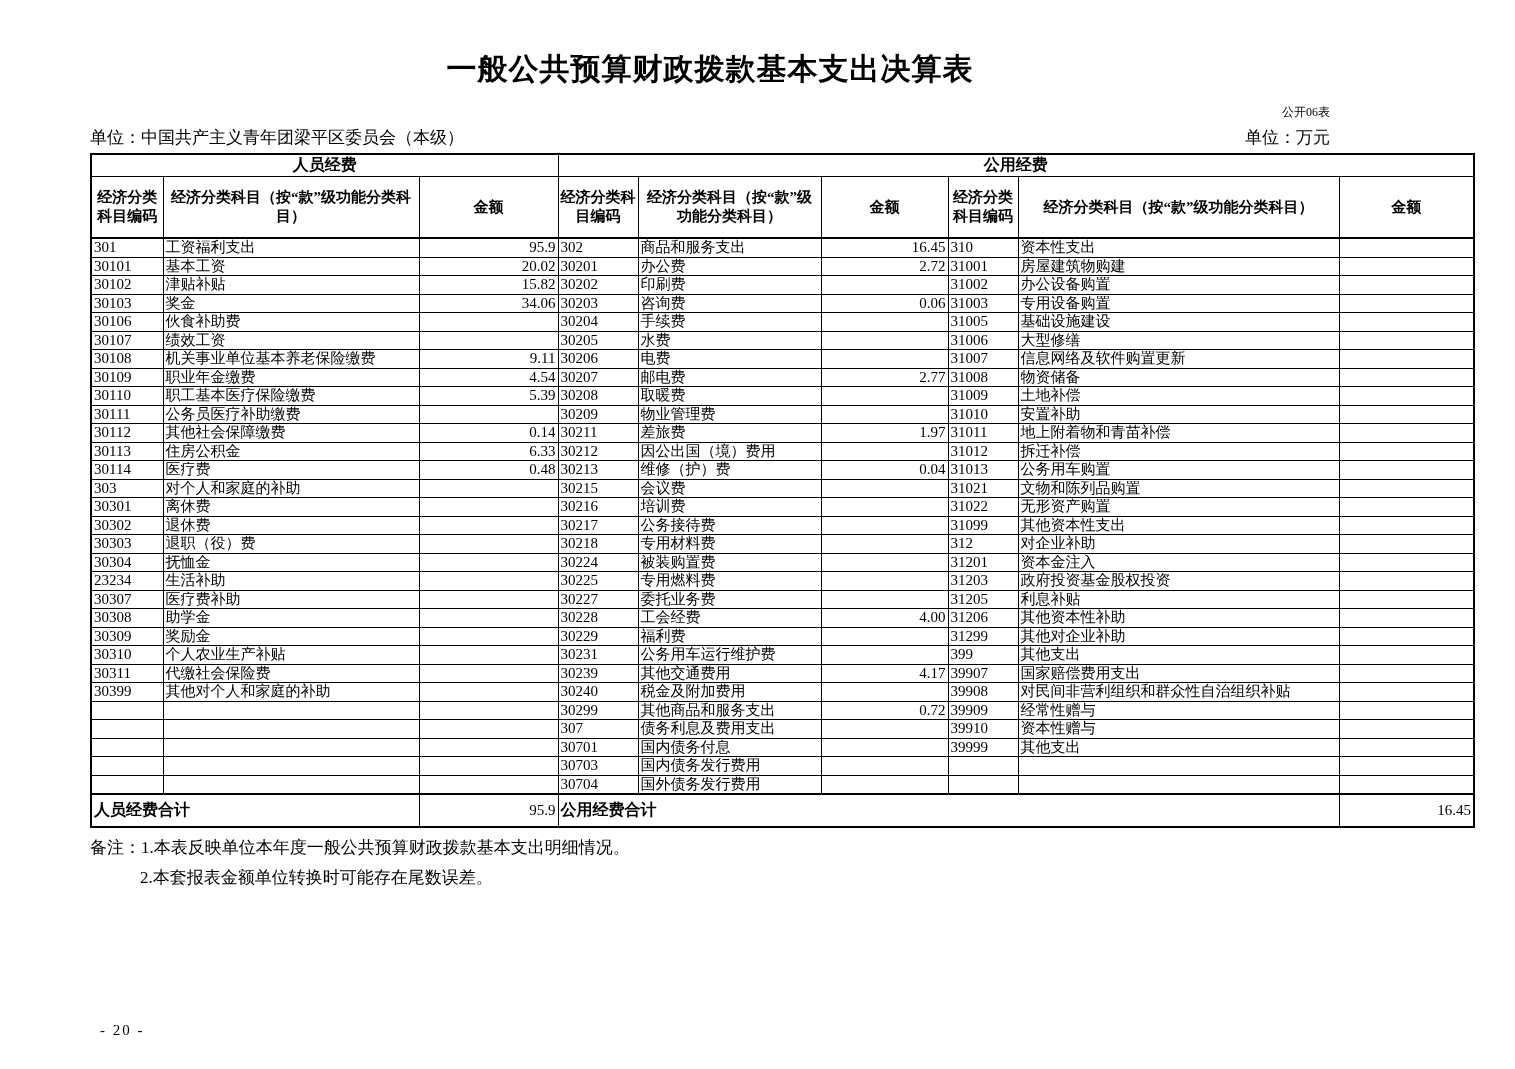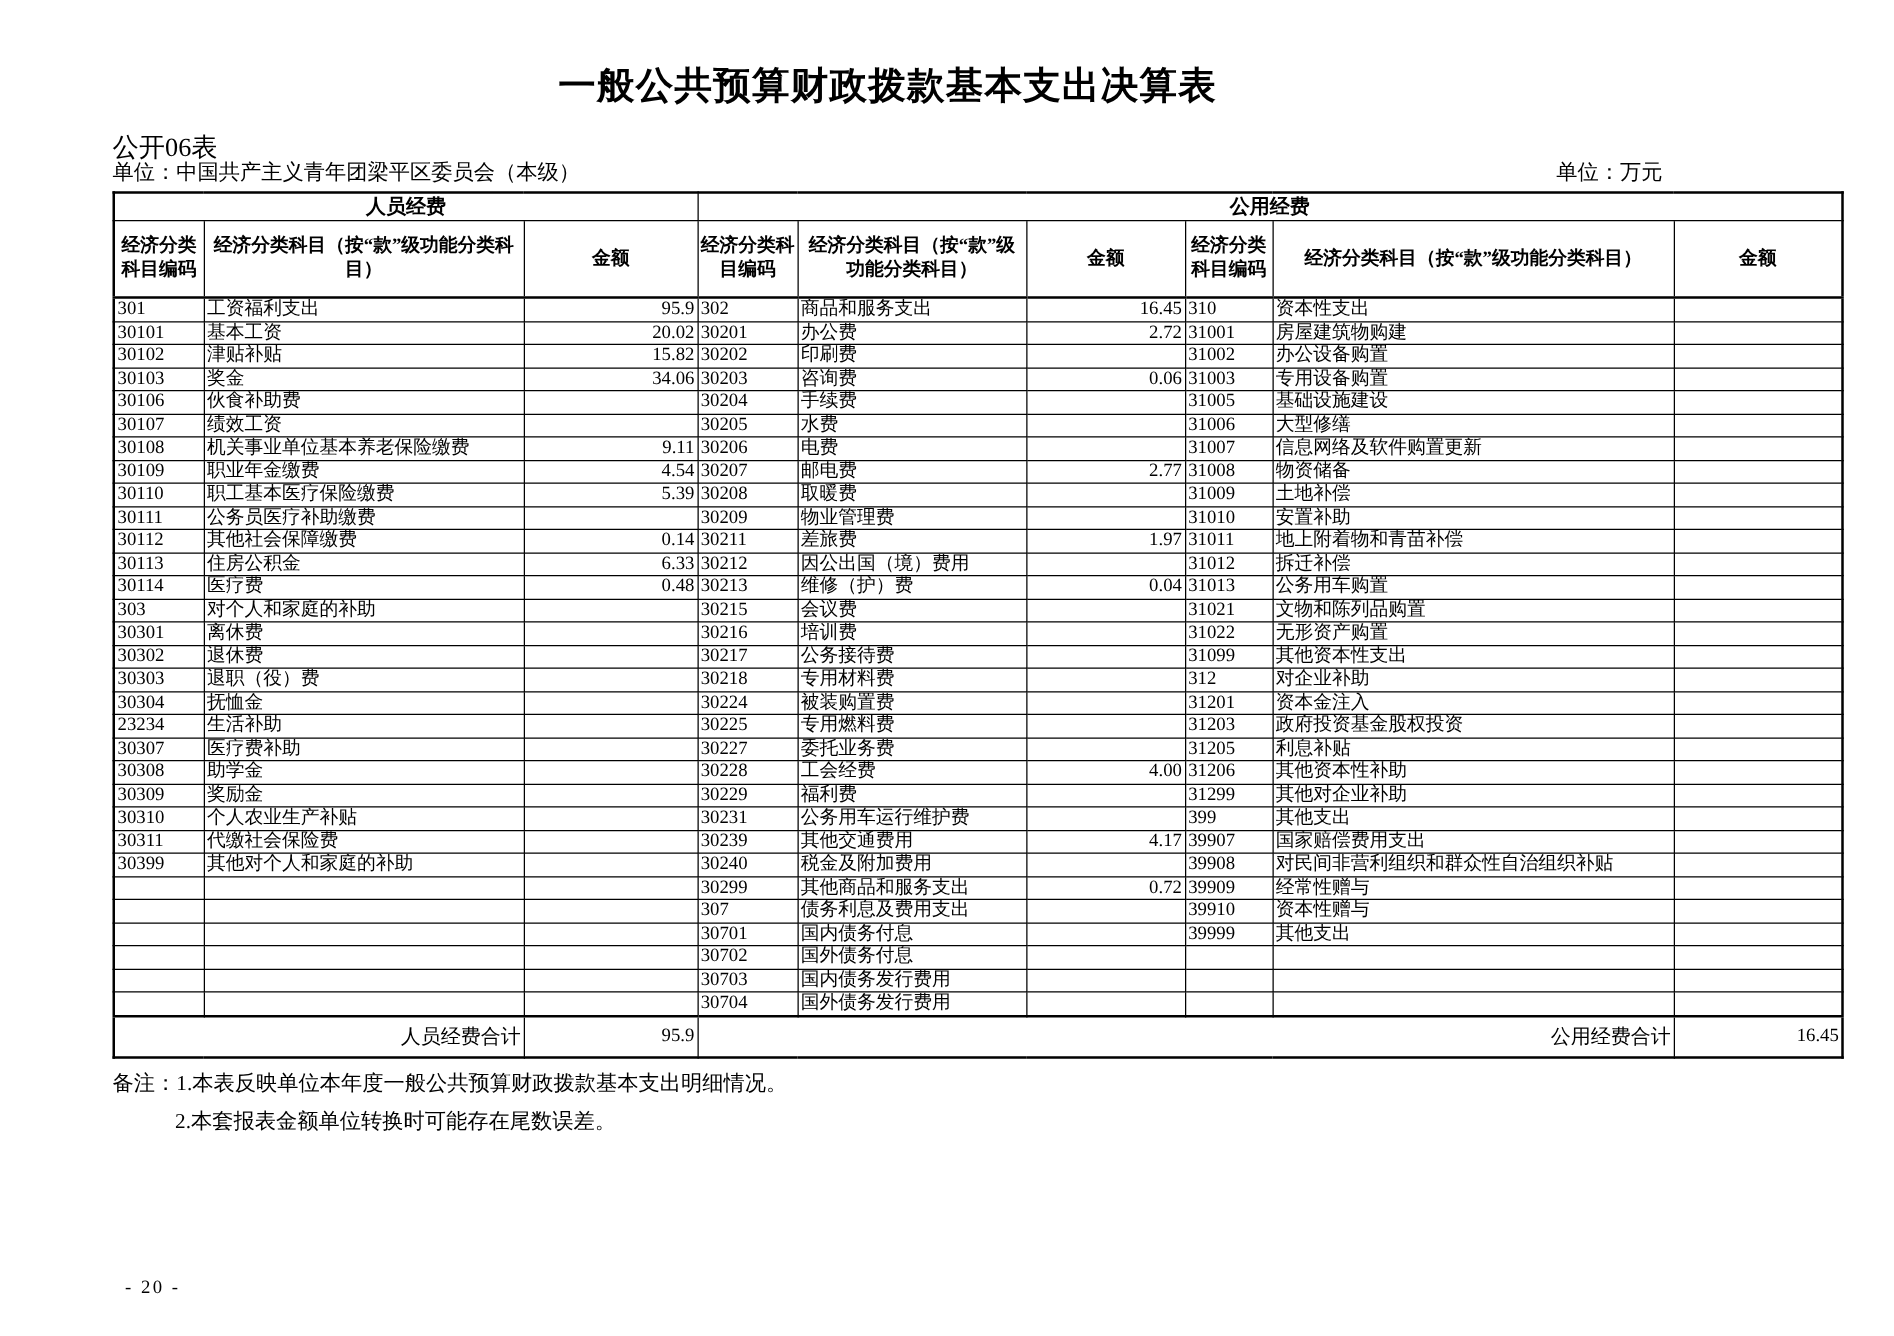--- a/index.html
+++ b/index.html
@@ -2,37 +2,37 @@
 <html><head>
 <meta charset="utf-8">
 <style>
   html,body{margin:0;padding:0;}
   body{
     width:1515px;height:1069px;background:#ffffff;position:relative;
     font-family:"Liberation Serif","DejaVu Serif",serif;color:#000;
   }
   .sheet{width:1240px;margin-left:90px;padding-top:48px;}
   .doc-title{text-align:center;font-size:30px;font-weight:bold;letter-spacing:1px;line-height:42px;}
-  .form-code{text-align:left;font-size:21px;margin-top:14px;height:22px;}
+  .form-code{text-align:right;font-size:12px;margin-top:14px;height:22px;}
   .unit-row{display:flex;justify-content:space-between;font-size:17px;margin-bottom:4px;}
   table.budget{border-collapse:collapse;table-layout:fixed;width:1383px;border:2px solid #000;}
   table.budget td, table.budget th{
     border:1px solid #000;overflow:hidden;white-space:nowrap;
     font-size:15px;font-weight:normal;padding:0 2px;vertical-align:middle;
   }
   tr.group-hdr th{height:20px;font-weight:bold;font-size:16px;text-align:center;}
   tr.col-hdr th{height:60px;font-weight:bold;font-size:15px;text-align:center;white-space:normal;line-height:19px;border-bottom:2px solid #000;}
   tr.data-row td{height:17.5px;line-height:17.5px;}
   td.code{text-align:left;padding-left:3px;}
   td.subject{text-align:left;padding-left:24px;}
   td.amount{text-align:right;padding-right:2px;}
   td.cat{font-weight:bold;}
   td.subject.cat{padding-left:2px;margin-left:16px;}
   tr.total-row td{height:31px;font-size:16px;border-top:2px solid #000;}
-  tr.total-row td.tlabel{font-weight:normal;text-align:right;}
+  tr.total-row td.tlabel{font-weight:bold;text-align:left;}
   tr.total-row td.amount{font-size:15px;}
   .notes{font-size:17px;margin-top:5px;line-height:30px;}
   .notes .line2{margin-left:50px;}
   .page-number{position:absolute;left:100px;top:1022px;font-size:15px;letter-spacing:2px;}
 </style>
 </head>
 <body>
 
 <div class="sheet">
   <div class="doc-title">一般公共预算财政拨款基本支出决算表</div>
@@ -377,31 +377,20 @@
           <td class="subject">国内债务付息</td>
           <td class="amount"></td>
           <td class="code">39999</td>
           <td class="subject">其他支出</td>
           <td class="amount"></td>
         </tr>
         <tr class="data-row">
           <td class="code"></td>
           <td class="subject"></td>
           <td class="amount"></td>
-          <td class="code">30702</td>
-          <td class="subject">国外债务付息</td>
-          <td class="amount"></td>
-          <td class="code"></td>
-          <td class="subject"></td>
-          <td class="amount"></td>
-        </tr>
-        <tr class="data-row">
-          <td class="code"></td>
-          <td class="subject"></td>
-          <td class="amount"></td>
           <td class="code">30703</td>
           <td class="subject">国内债务发行费用</td>
           <td class="amount"></td>
           <td class="code"></td>
           <td class="subject"></td>
           <td class="amount"></td>
         </tr>
         <tr class="data-row">
           <td class="code"></td>
           <td class="subject"></td>

